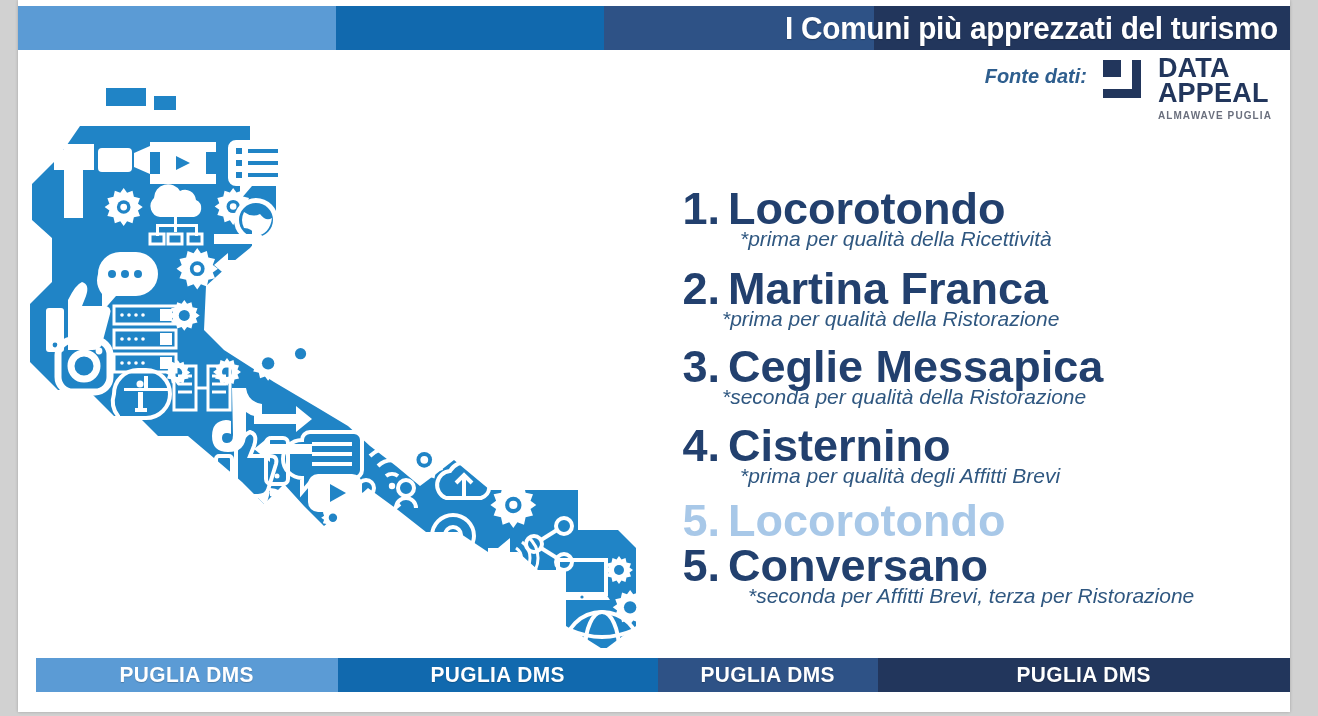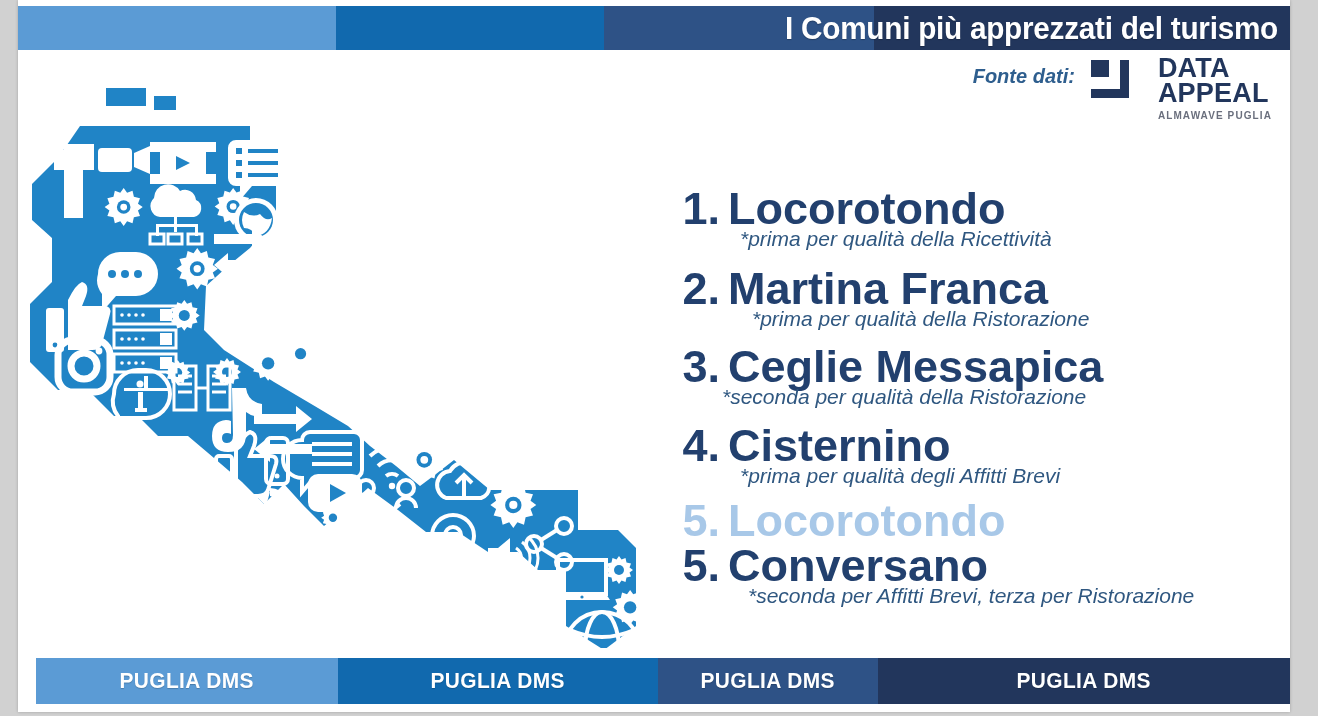--- a/index.html
+++ b/index.html
@@ -33,21 +33,21 @@
     text-shadow:0 1px 1px rgba(0,0,0,.25);
   }
 
   
   .source-row{position:absolute;right:18px;top:56px;
     display:flex;align-items:flex-start;gap:16px;}
   .fonte{
     font-size:20px;font-style:italic;font-weight:bold;
     color:#2e5e8e;white-space:nowrap;padding-top:9px;
   }
-  .logo{display:flex;align-items:flex-start;gap:21px;}
+  .logo{display:flex;align-items:flex-start;gap:9px;}
   .logo-mark{position:relative;width:46px;height:52px;margin-top:2px;}
   .logo-mark .sq{position:absolute;background:#22365c;}
   .logo-mark .sq.a{left:0;top:2px;width:18px;height:17px;}
   .logo-mark .sq.b{left:29px;top:2px;width:9px;height:38px;}
   .logo-mark .sq.c{left:0;top:31px;width:38px;height:9px;}
   .logo-word{line-height:.92;}
   .logo-word .l1,.logo-word .l2{
     font-size:27px;font-weight:bold;color:#22365c;
     letter-spacing:.2px;display:block;
   }
@@ -74,32 +74,32 @@
     line-height:1.0;margin-left:8px;white-space:nowrap;
   }
   .rank-item.gap .rank-name{}
   .rank-item.muted .rank-num,
   .rank-item.muted .rank-name{color:#a8c8e8;}
   .rank-note{
     font-size:21px;font-style:italic;color:#2f5780;
     margin-top:-4px;white-space:nowrap;
   }
   .n-i1{margin-left:74px;}
-  .n-i2{margin-left:86px;}
+  .n-i2{margin-left:56px;}
   .n-i3{margin-left:56px;}
   .n-i4{margin-left:74px;}
   .n-i6{margin-left:82px;}
   .sp1{height:15px;}
   .sp2{height:13px;}
   .sp3{height:14px;}
   .sp4{height:10px;}
 
   
   .botbar{position:absolute;left:0;top:658px;width:1272px;height:46px;}
-  .botseg{position:absolute;top:0;height:46px;
+  .botseg{position:absolute;top:0;height:34px;
     display:flex;align-items:center;justify-content:center;}
   .botseg.b1{left:18px;width:302px;background:#5b9bd5;}
   .botseg.b2{left:320px;width:320px;background:#1169ae;}
   .botseg.b3{left:640px;width:220px;background:#2e5286;}
   .botseg.b4{left:860px;width:412px;background:#22365c;}
   .botseg span{
     color:#ffffff;font-size:22px;font-weight:bold;letter-spacing:.4px;
     transform:scaleX(.95);
     text-shadow:0 1px 1px rgba(0,0,0,.2);
   }

